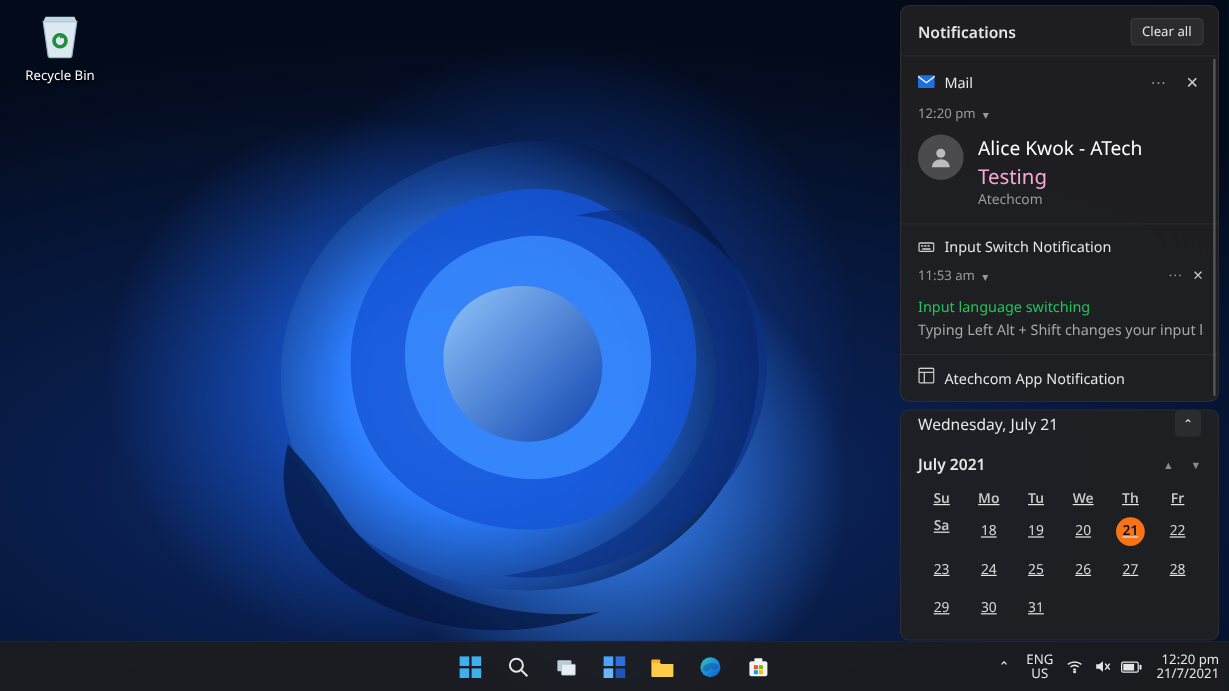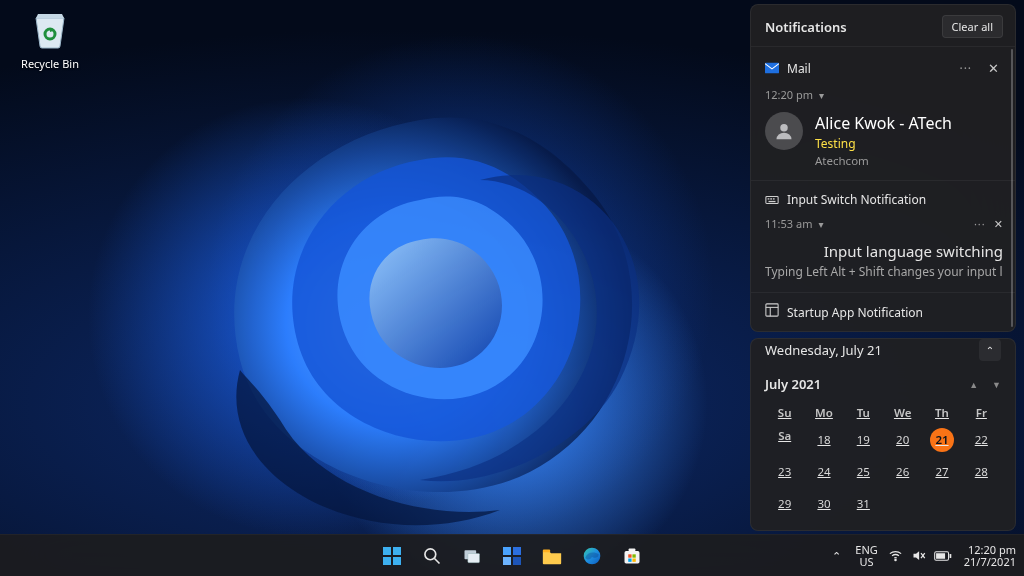--- a/index.html
+++ b/index.html
@@ -35,24 +35,24 @@
   .group-head { display:flex; align-items:center; gap:8px; font-size:12px; color:#e6e6e6; }
   .group-head .app-ic { width:14px; height:14px; display:flex; align-items:center; justify-content:center; }
   .group-head .more { margin-left:auto; color:#9a9a9a; cursor:pointer; padding:2px 4px; letter-spacing:1px; font-size:12px;}
   .group-head .close { color:#c9c9c9; cursor:pointer; padding:2px 4px; font-size:13px; }
   .ts-row { display:flex; align-items:center; gap:6px; font-size:11px; color:#9a9a9a; margin-top:8px; }
   .ts-row .chev { font-size:10px; }
 
   .mail-body { display:flex; gap:12px; margin-top:10px; }
   .avatar { width:38px; height:38px; border-radius:50%; background:#4b4b4e; display:flex; align-items:center; justify-content:center; }
   .mail-text .from { font-size:16px; color:#fff; font-weight:400; }
-  .mail-text .subj { font-size:12px; color:#fde047; margin-top:1px; }
+  .mail-text .subj { font-size:17px; color:#f9a8d4; margin-top:1px; }
   .mail-text .dom  { font-size:11.5px; color:#9a9a9a; margin-top:1px; }
 
-  .input-body .title { font-size:15px; color:#e5e5e5; margin-top:10px;text-align:right; }
+  .input-body .title { font-size:12px; color:#22c55e; margin-top:10px; }
   .input-body .desc  { font-size:12px; color:#a8a8a8; margin-top:2px; white-space:nowrap; overflow:hidden; }
 
   .last-group { padding:10px 12px 10px 14px; border-top:1px solid rgba(255,255,255,0.05); display:flex; align-items:center; gap:8px; font-size:12px; }
   .scroll-hint { position:absolute; right:2px; top:44px; bottom:4px; width:2px; background:rgba(255,255,255,.25); border-radius:2px; }
 
   
   .cal-card { padding:0 14px 14px; }
   .cal-top { display:flex; justify-content:space-between; align-items:center; font-size:13px; }
   .cal-top .collapse { width:22px; height:22px; border-radius:4px; background:rgba(255,255,255,0.06); display:flex; align-items:center; justify-content:center; cursor:pointer; font-size:10px;}
   .cal-month-row { display:flex; align-items:center; margin-top:14px; font-size:13px; font-weight:600; }
@@ -183,21 +183,21 @@
     </div>
 
     <div class="last-group">
       <span class="app-ic">
         <svg width="14" height="14" viewBox="0 0 16 16">
             <rect x="1" y="1" width="14" height="14" rx="1" fill="none" stroke="#cfcfcf" stroke-width="1.2"></rect>
             <line x1="1" y1="5" x2="15" y2="5" stroke="#cfcfcf" stroke-width="1.2"></line>
             <line x1="6" y1="5" x2="6" y2="15" stroke="#cfcfcf" stroke-width="1.2"></line>
           </svg>
       </span>
-      <span>Startup App Notification</span>
+      <span>Atechcom App Notification</span>
     </div>
   </div>
 
   <div class="card cal-card">
     <div class="cal-top">
       <span>Wednesday, July 21</span>
       <span class="collapse">⌃</span>
     </div>
     <div class="cal-month-row">
       <span>July 2021</span>

